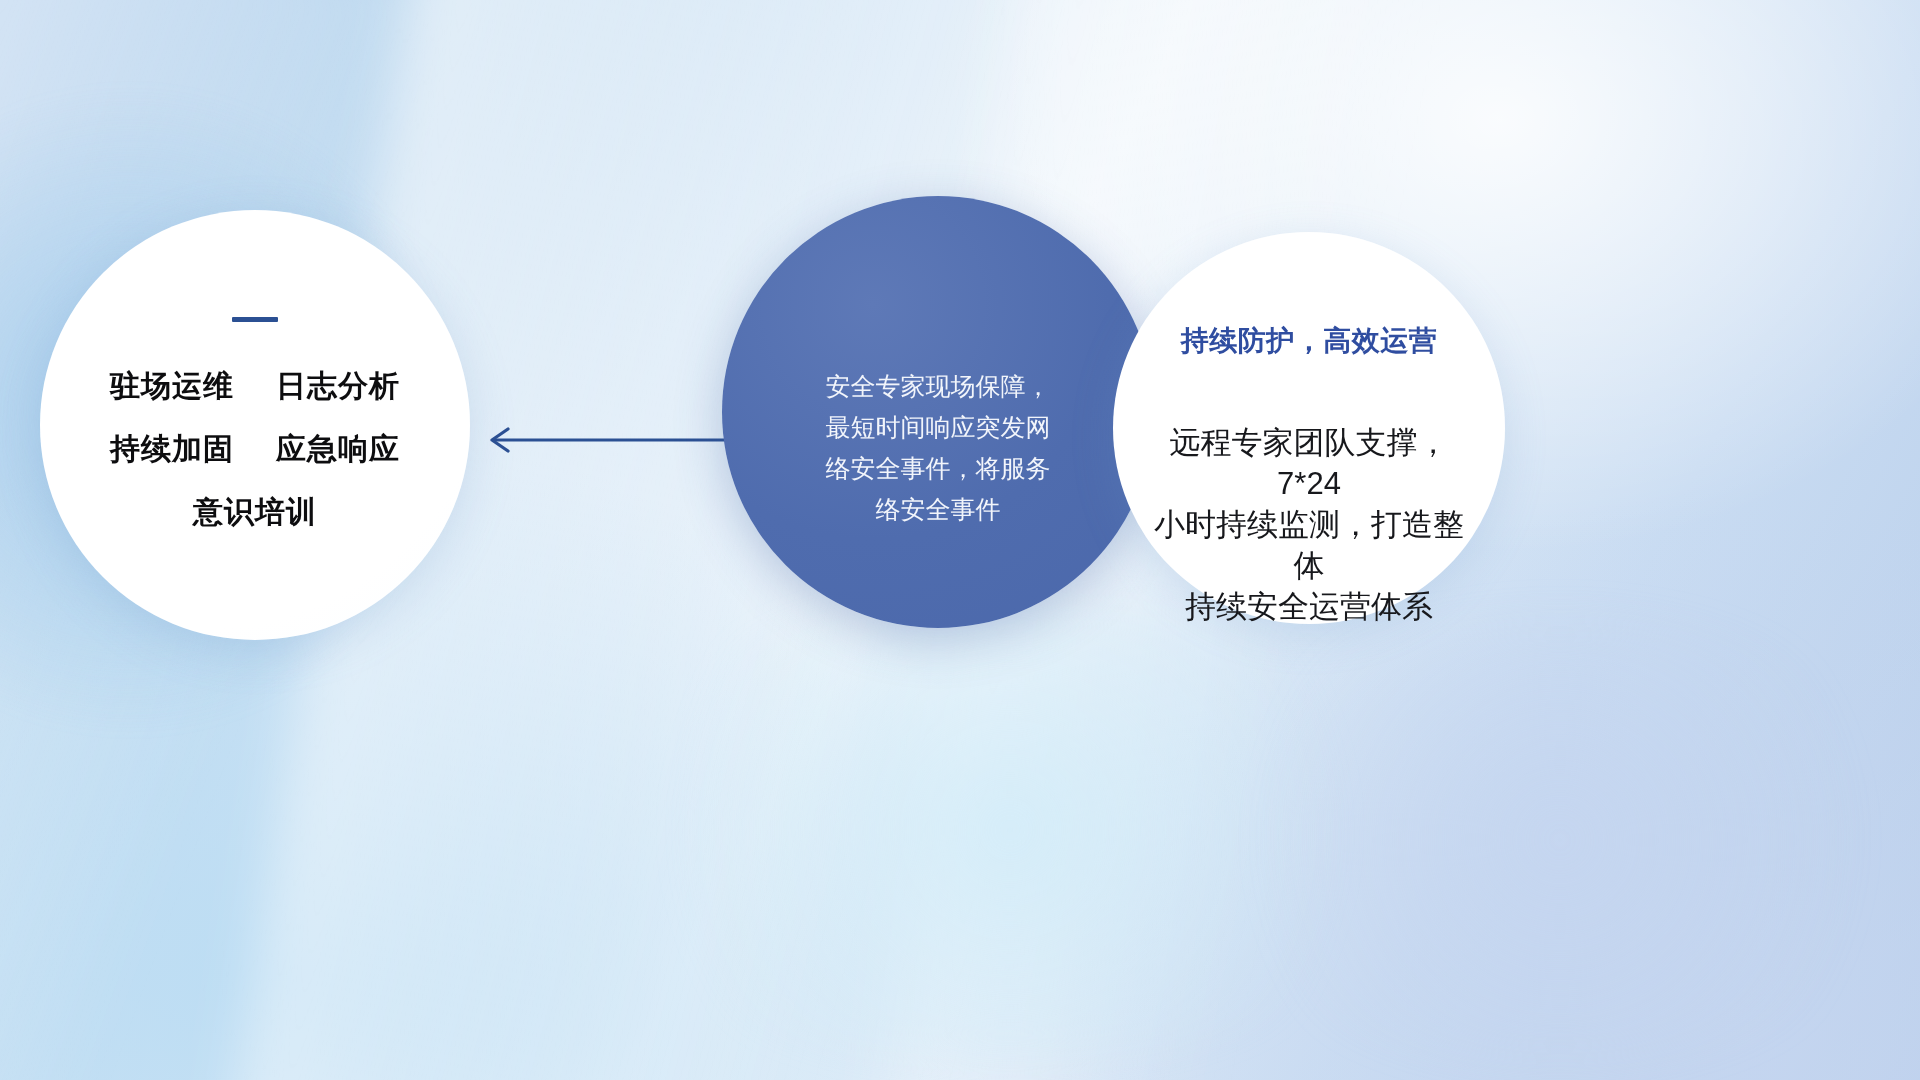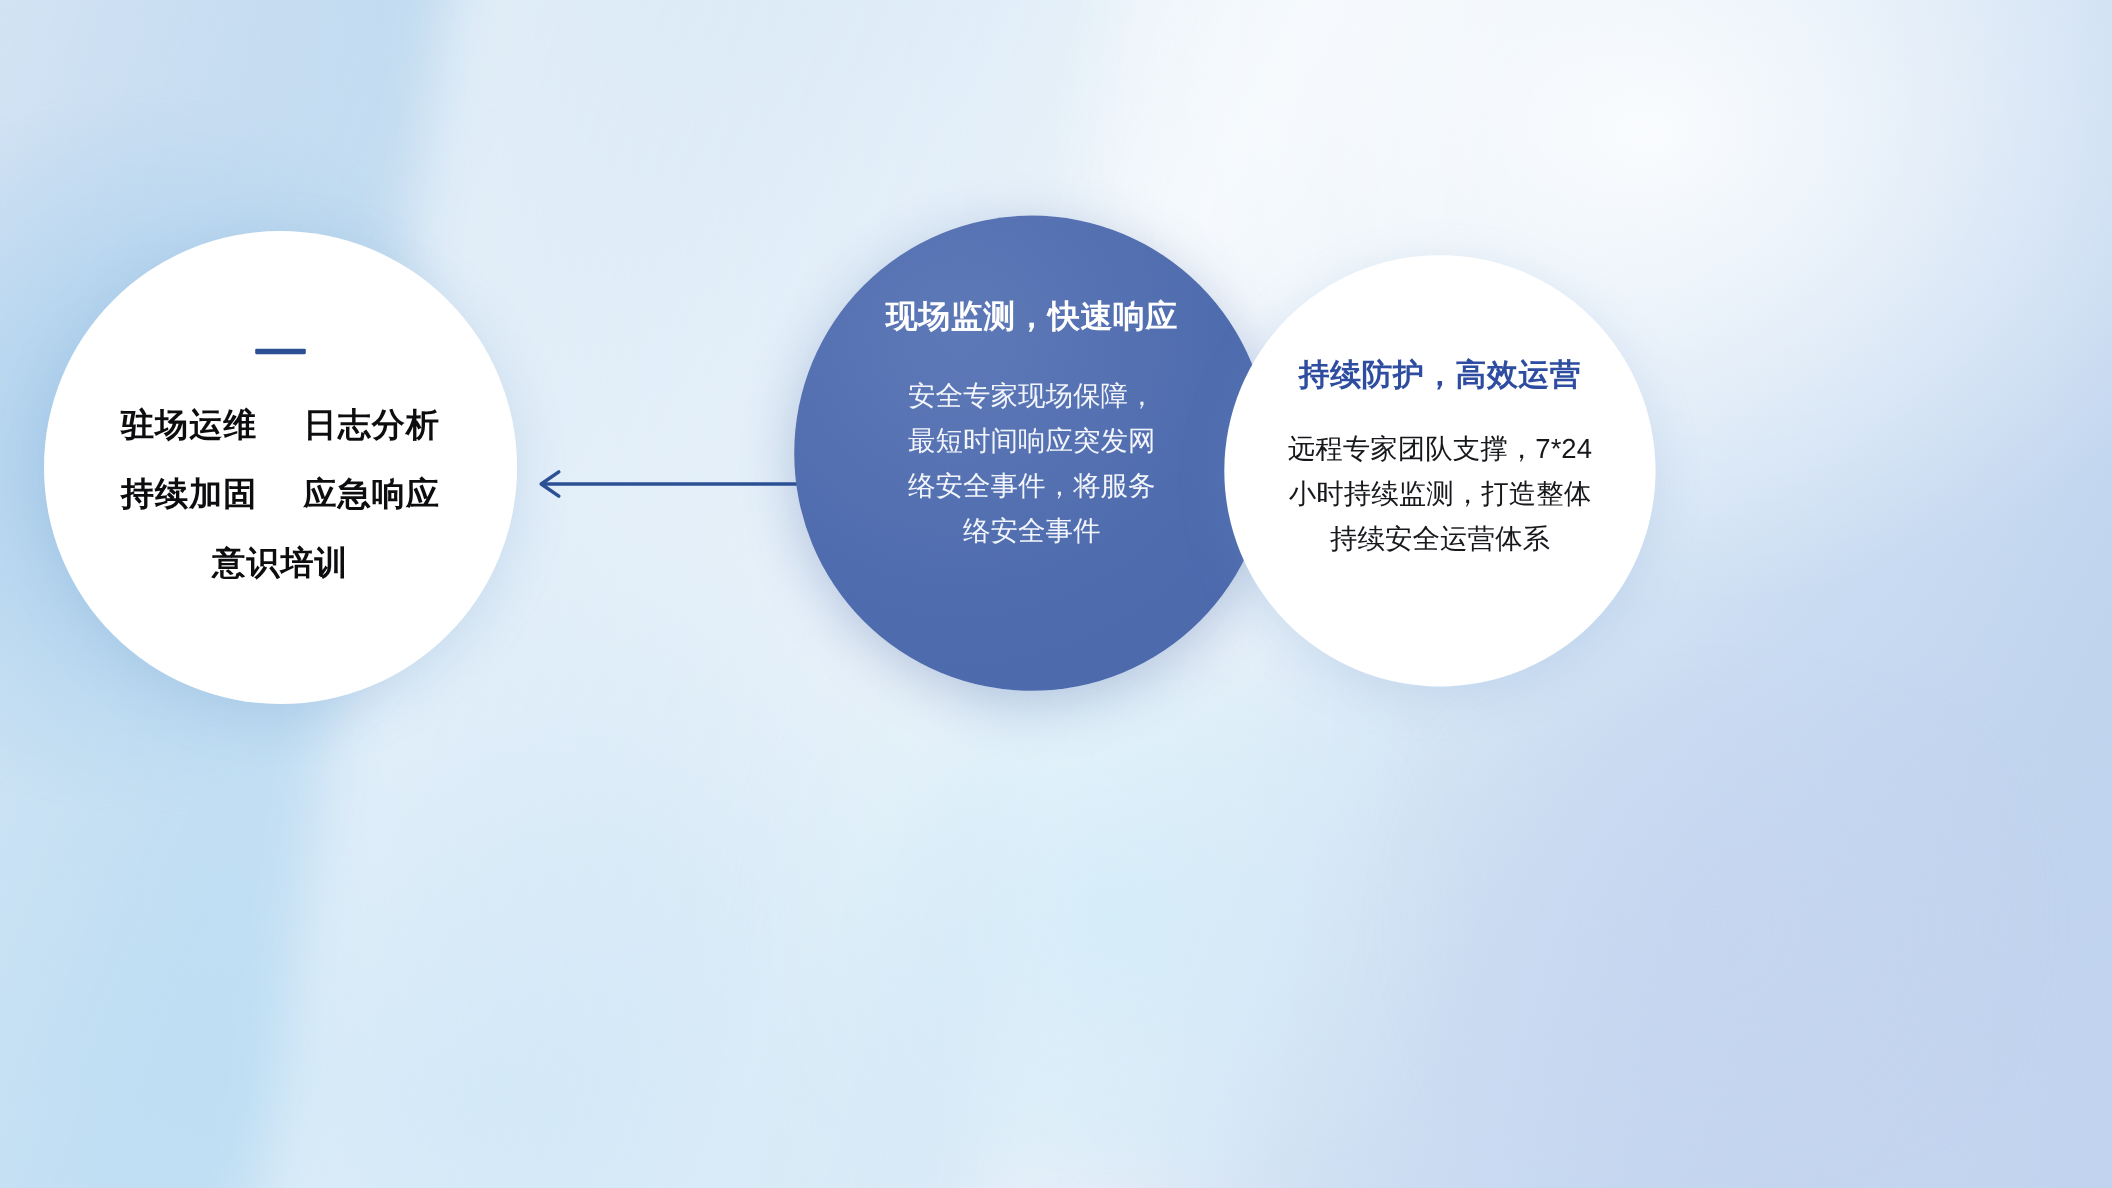--- a/index.html
+++ b/index.html
@@ -73,39 +73,39 @@
     box-shadow:0 12px 48px rgba(60,92,160,.30);
     display:flex;flex-direction:column;align-items:center;
     padding:72px 42px 0 42px;
     z-index:2;
   }
   #circle-mid .c-title{
     font-size:29px;font-weight:bold;color:#ffffff;white-space:nowrap;letter-spacing:.5px;
     text-align:center;
   }
   #circle-mid .c-body{
-    margin-top:32px;font-size:25px;line-height:41px;color:#f2f5fb;text-align:center;
+    margin-top:98px;font-size:25px;line-height:41px;color:#f2f5fb;text-align:center;
     max-width:300px;
   }
 
   #circle-right{
     left:1113px;top:232px;width:392px;height:392px;
     background:radial-gradient(circle at 40% 28%, #ffffff 0%, #ffffff 78%, #f8fbff 100%);
     box-shadow:0 10px 44px rgba(110,150,200,.20);
     display:flex;flex-direction:column;align-items:center;
     padding:66px 28px 0 28px;
     z-index:3;
   }
   #circle-right .c-title{
     font-size:28px;font-weight:bold;color:#2f4da0;white-space:nowrap;letter-spacing:.5px;
     text-align:center;
     margin-top:24px;
   }
   #circle-right .c-body{
-    margin-top:28px;font-size:25px;line-height:41px;color:#17181c;text-align:center;
+    margin-top:62px;font-size:31px;line-height:41px;color:#17181c;text-align:center;
     max-width:330px;
   }
 
   
   #arrow-connector{position:absolute;left:480px;top:418px;width:260px;height:44px;z-index:1;}
 </style>
 </head>
 <body>
 
 <div id="stage">
@@ -133,21 +133,20 @@
       </div>
     </div>
   </div>
 
   <svg id="arrow-connector" viewBox="0 0 260 44">
     <line x1="258" y1="22" x2="14" y2="22" stroke="#2b5093" stroke-width="3.2"></line>
     <polyline points="28,11 12,22 28,33" fill="none" stroke="#2b5093" stroke-width="3.2" stroke-linecap="round" stroke-linejoin="round"></polyline>
   </svg>
 
   <div class="circle" id="circle-mid">
-    <div class="c-title">现场监测，快速响应</div>
     <div class="c-body">
       <div>安全专家现场保障，</div>
       <div>最短时间响应突发网</div>
       <div>络安全事件，将服务</div>
       <div>络安全事件</div>
     </div>
   </div>
 
   <div class="circle" id="circle-right">
     <div class="c-title" style="color: rgb(47, 77, 160);">持续防护，高效运营</div>

